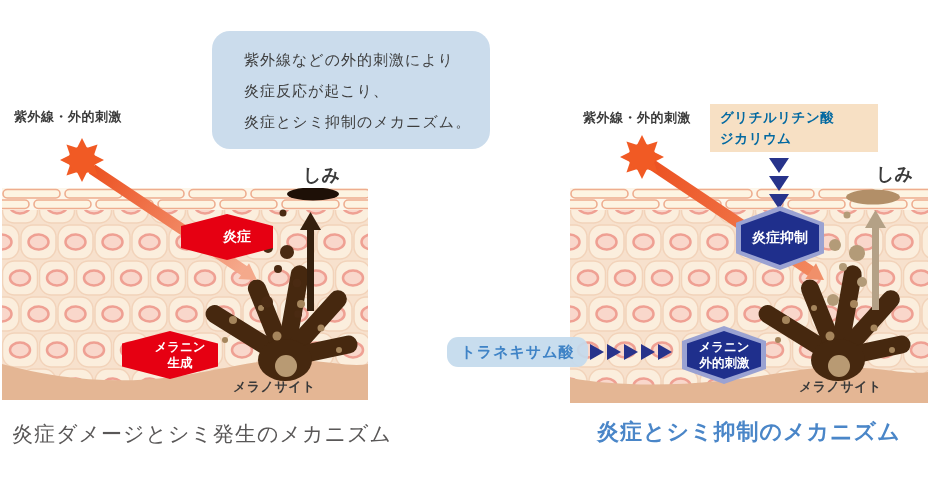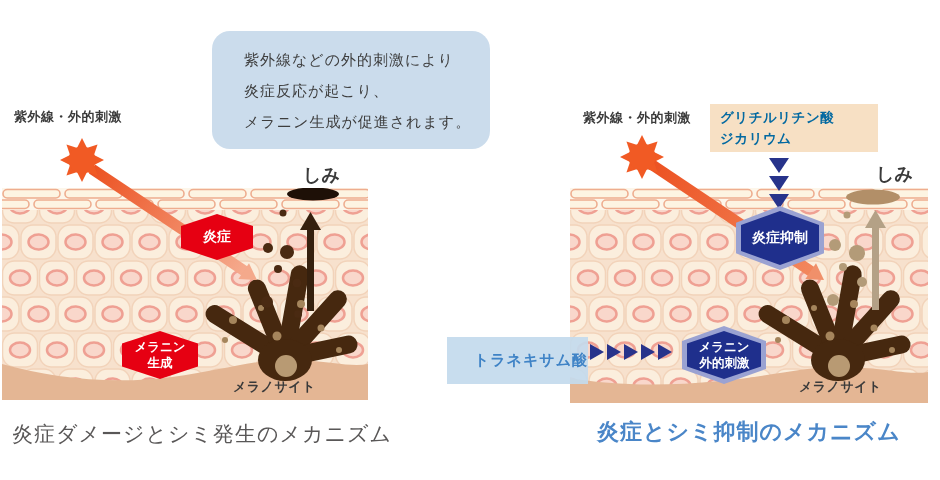--- a/index.html
+++ b/index.html
@@ -13,39 +13,39 @@
   
   .bubble{
     left:212px;top:31px;width:278px;height:118px;background:#cbdcec;border-radius:18px;
     padding:13px 0 0 32px;box-sizing:border-box;
   }
   .bubble .line{display:block;font-size:15px;line-height:31px;color:#3d3d3d;letter-spacing:1px;white-space:nowrap;}
   
   .hex{clip-path:polygon(50% 0%,100% 26%,100% 74%,50% 100%,0% 74%,0% 26%);}
   .hex-red{
     display:flex;align-items:center;justify-content:center;background:#e60012;
-    color:#fff;font-weight:bold;text-align:center;
+    color:#fff;font-weight:bold;text-align:center;padding-left:20px;
   }
   .hex-glow{background:#9aa2d2;}
   .hex-navy{
     position:absolute;inset:5px;background:#1f2f8c;display:flex;align-items:center;justify-content:center;
     color:#fff;font-weight:bold;text-align:right;
   }
   .two-line{line-height:16px;}
   
   .box-top{
     left:710px;top:104px;width:168px;height:48px;background:#f7e0c4;
     color:#0369a1;font-weight:bold;font-size:13.5px;line-height:21px;
     padding:3px 16px 0 10px;box-sizing:border-box;letter-spacing:.5px;
   }
   .box-top span{display:block;white-space:nowrap;}
   .box-side{
-    left:447px;top:337px;width:141px;height:47px;background:rgba(196,218,237,.93);
-    color:#3f83c6;font-weight:bold;font-size:15px;display:flex;align-items:center;justify-content:flex-end;
-    letter-spacing:1px;white-space:nowrap;
+    left:447px;top:337px;width:141px;height:30px;background:rgba(196,218,237,.93);
+    color:#3f83c6;font-weight:bold;font-size:15px;display:flex;align-items:center;justify-content:center;
+    letter-spacing:1px;white-space:nowrap;border-radius:11px;
   }
   
   .tri-down-group{left:769px;top:158px;display:flex;flex-direction:column;align-items:center;gap:3px;}
   .tri-down{width:0;height:0;border-left:10px solid transparent;border-right:10px solid transparent;border-top:15px solid #27338b;}
   .tri-right-group{left:590px;top:344px;display:flex;flex-direction:row;align-items:center;gap:3px;}
   .tri-right{width:0;height:0;border-top:8px solid transparent;border-bottom:8px solid transparent;border-left:14px solid #27338b;}
   
   .caption-left{left:12px;top:420px;font-size:21px;color:#595757;letter-spacing:1px;white-space:nowrap;}
   .caption-right{left:597px;top:417px;font-size:22px;font-weight:bold;color:#4a86c8;letter-spacing:1px;white-space:nowrap;}
   svg{display:block;}
@@ -208,21 +208,21 @@
       <polygon points="0,-22 -5.5,-11 5.5,-11" transform="rotate(225)"></polygon>
       <polygon points="0,-22 -5.5,-11 5.5,-11" transform="rotate(270)"></polygon>
       <polygon points="0,-22 -5.5,-11 5.5,-11" transform="rotate(315)"></polygon>
       <circle r="13.5"></circle>
     </g>
   </svg>
 
   <div class="abs bubble">
     <span class="line">紫外線などの外的刺激により</span>
     <span class="line">炎症反応が起こり、</span>
-    <span class="line">メラニン生成が促進されます。</span>
+    <span class="line">炎症とシミ抑制のメカニズム。</span>
   </div>
 
   <div class="abs box-top">
     <span>グリチルリチン酸</span>
     <span>ジカリウム</span>
   </div>
   <div class="abs box-side">
     <span>トラネキサム酸</span>
   </div>
   <div class="abs tri-down-group">

